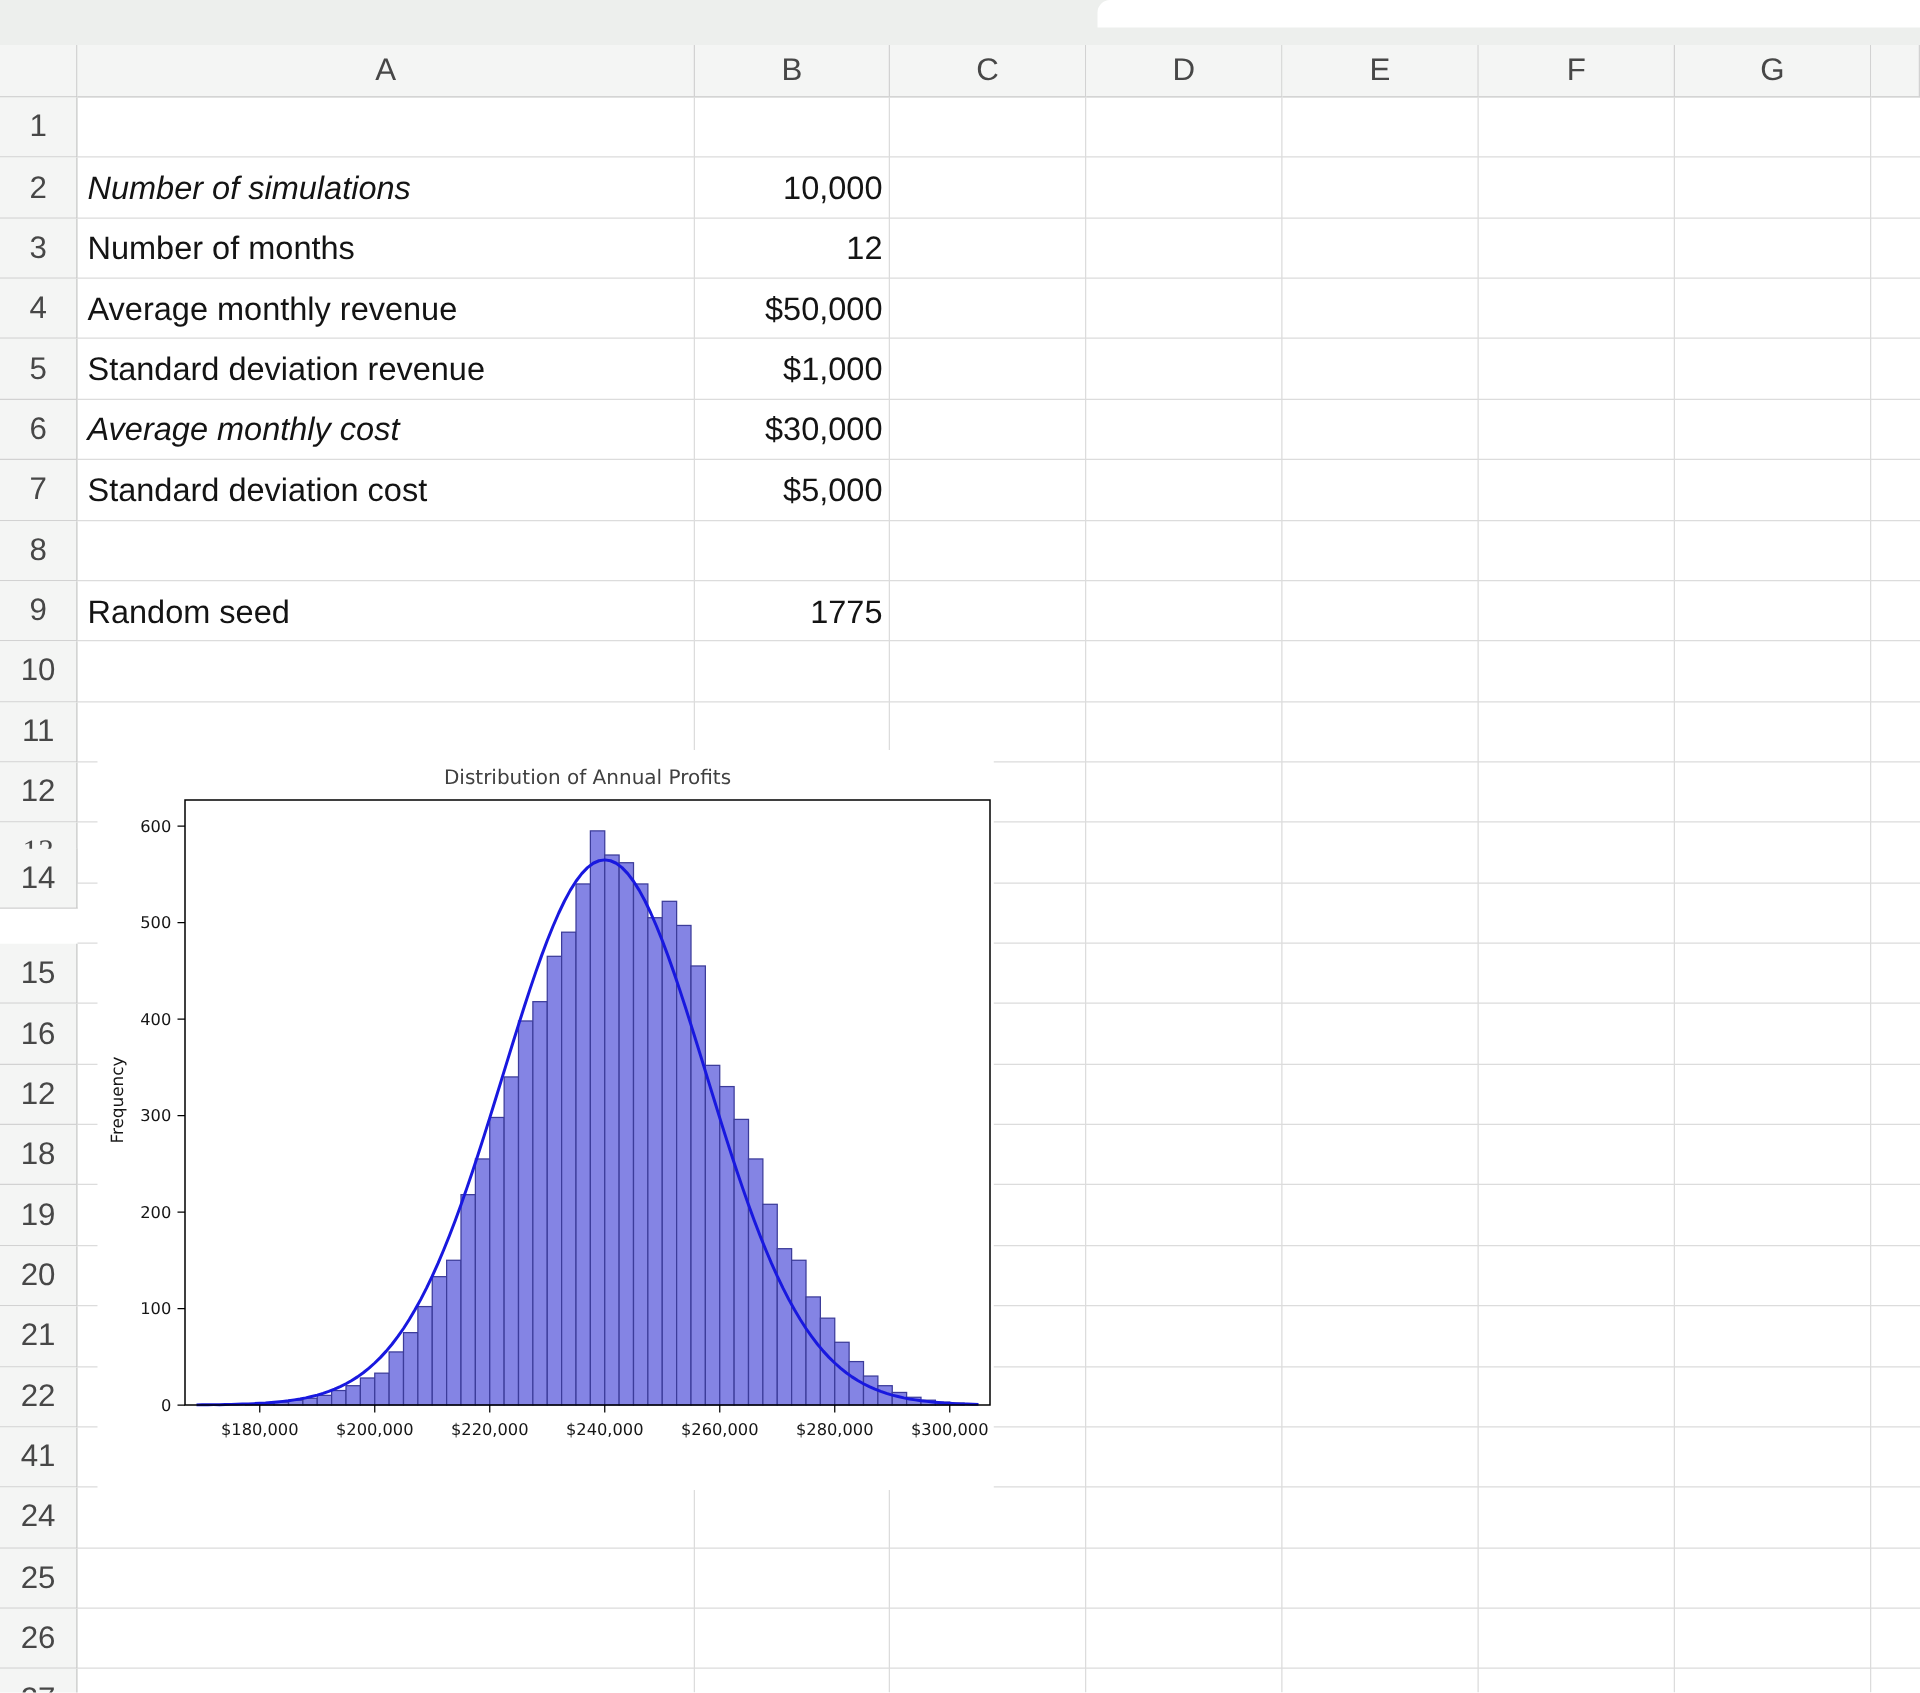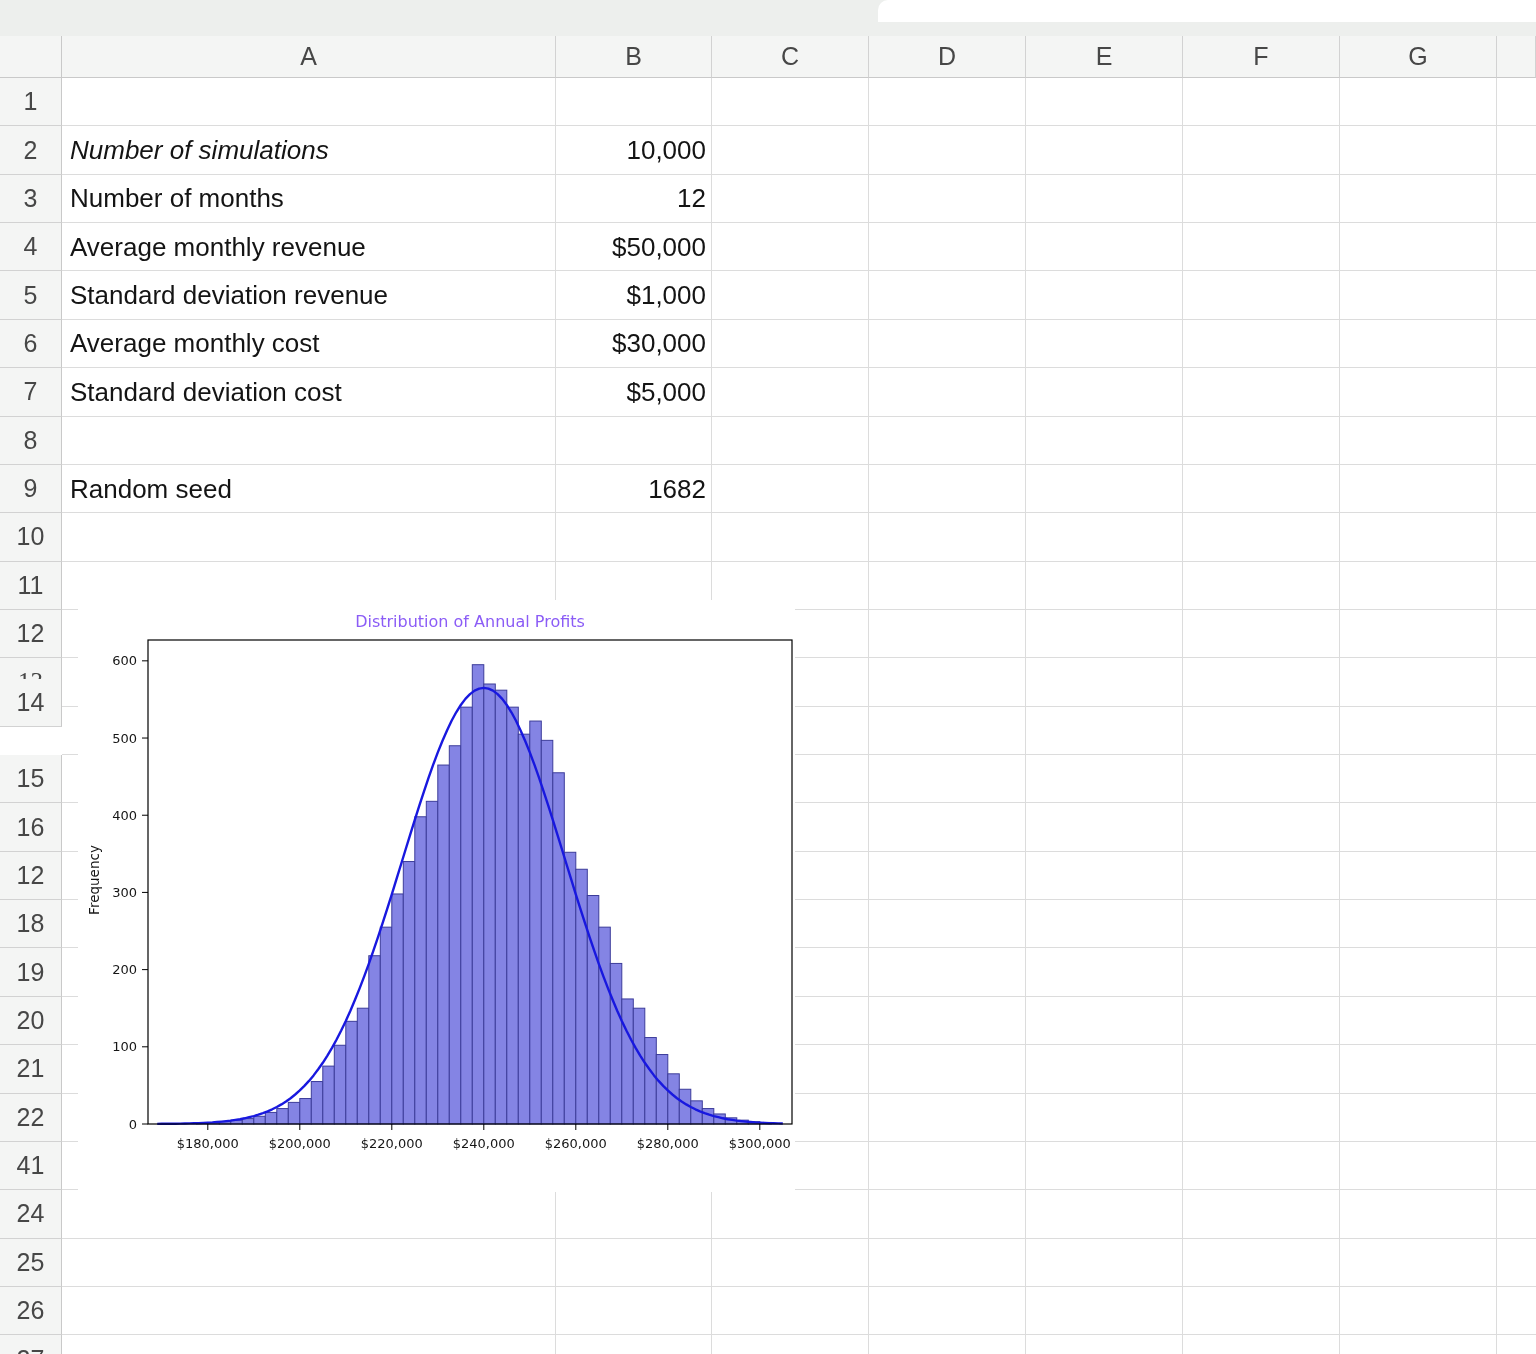--- a/index.html
+++ b/index.html
@@ -20,21 +20,21 @@
     border-right:1px solid #c9c9c9;border-bottom:1px solid #d2d2d2;color:#474747;font-size:25px;
     display:flex;align-items:center;justify-content:center;}
   .vline{position:absolute;width:1px;top:78px;bottom:0;background:#dcdcdc;}
   .hline{position:absolute;height:1px;left:62px;right:0;background:#dcdcdc;}
   .cell{position:absolute;box-sizing:border-box;padding:0 8px;font-size:26px;color:#141414;
     display:flex;align-items:center;white-space:nowrap;overflow:hidden;background:transparent;}
   .cell.right{justify-content:flex-end;padding-right:6px;}
   .chart{position:absolute;left:78px;top:600px;width:717px;height:592px;background:#ffffff;}
   .chart svg{position:absolute;left:0;top:0;}
   .chart-title{position:absolute;left:70px;width:644px;top:12px;text-align:center;
-    font-family:"DejaVu Sans",sans-serif;font-size:16px;color:#8b5cf6;}
+    font-family:"DejaVu Sans",sans-serif;font-size:16px;color:#404040;}
   .chart-xlabel{position:absolute;left:70px;width:644px;top:558px;text-align:center;
     font-family:"DejaVu Sans",sans-serif;font-size:13.5px;color:#161616;}
   .chart-ylabel{position:absolute;left:-26px;top:272px;width:84px;text-align:center;
     transform:rotate(-90deg);font-family:"DejaVu Sans",sans-serif;font-size:13.5px;color:#161616;}
 </style>
 </head>
 <body>
 
 <div id="sheet">
   <div class="topstrip"></div>
@@ -112,26 +112,26 @@
     <div class="hline" style="top: 1334.36px;"></div>
     <div class="rowhdr" style="top: 1335.36px; height: 48.36px;">27</div>
     <div class="cell" style="left: 62px; width: 494px; top: 126.36px; height: 48.36px; font-style: italic;">Number of simulations</div>
     <div class="cell right" style="left: 556px; width: 156px; top: 126.36px; height: 48.36px;">10,000</div>
     <div class="cell" style="left: 62px; width: 494px; top: 174.72px; height: 48.36px;">Number of months</div>
     <div class="cell right" style="left: 556px; width: 156px; top: 174.72px; height: 48.36px;">12</div>
     <div class="cell" style="left: 62px; width: 494px; top: 223.08px; height: 48.36px;">Average monthly revenue</div>
     <div class="cell right" style="left: 556px; width: 156px; top: 223.08px; height: 48.36px;">$50,000</div>
     <div class="cell" style="left: 62px; width: 494px; top: 271.44px; height: 48.36px;">Standard deviation revenue</div>
     <div class="cell right" style="left: 556px; width: 156px; top: 271.44px; height: 48.36px;">$1,000</div>
-    <div class="cell" style="left: 62px; width: 494px; top: 319.8px; height: 48.36px;">Average monthly cost</div>
+    <div class="cell" style="left: 62px; width: 494px; top: 319.8px; height: 48.36px; font-style: italic;">Average monthly cost</div>
     <div class="cell right" style="left: 556px; width: 156px; top: 319.8px; height: 48.36px;">$30,000</div>
     <div class="cell" style="left: 62px; width: 494px; top: 368.16px; height: 48.36px;">Standard deviation cost</div>
     <div class="cell right" style="left: 556px; width: 156px; top: 368.16px; height: 48.36px;">$5,000</div>
     <div class="cell" style="left: 62px; width: 494px; top: 464.88px; height: 48.36px;">Random seed</div>
-    <div class="cell right" style="left: 556px; width: 156px; top: 464.88px; height: 48.36px;">1682</div>
+    <div class="cell right" style="left: 556px; width: 156px; top: 464.88px; height: 48.36px;">1775</div>
   </div>
 
 <div class="chart">
   <div class="chart-title">Distribution of Annual Profits</div>
   <div class="chart-ylabel">Frequency</div>
   <svg id="chartSvg" width="717" height="592">
       <rect x="118.30" y="523.23" width="11.50" height="0.77" fill="#8484e4" stroke="#3c3c9a" stroke-width="1"></rect>
       <rect x="129.80" y="522.46" width="11.50" height="1.54" fill="#8484e4" stroke="#3c3c9a" stroke-width="1"></rect>
       <rect x="141.30" y="521.68" width="11.50" height="2.32" fill="#8484e4" stroke="#3c3c9a" stroke-width="1"></rect>
       <rect x="152.80" y="520.14" width="11.50" height="3.86" fill="#8484e4" stroke="#3c3c9a" stroke-width="1"></rect>

